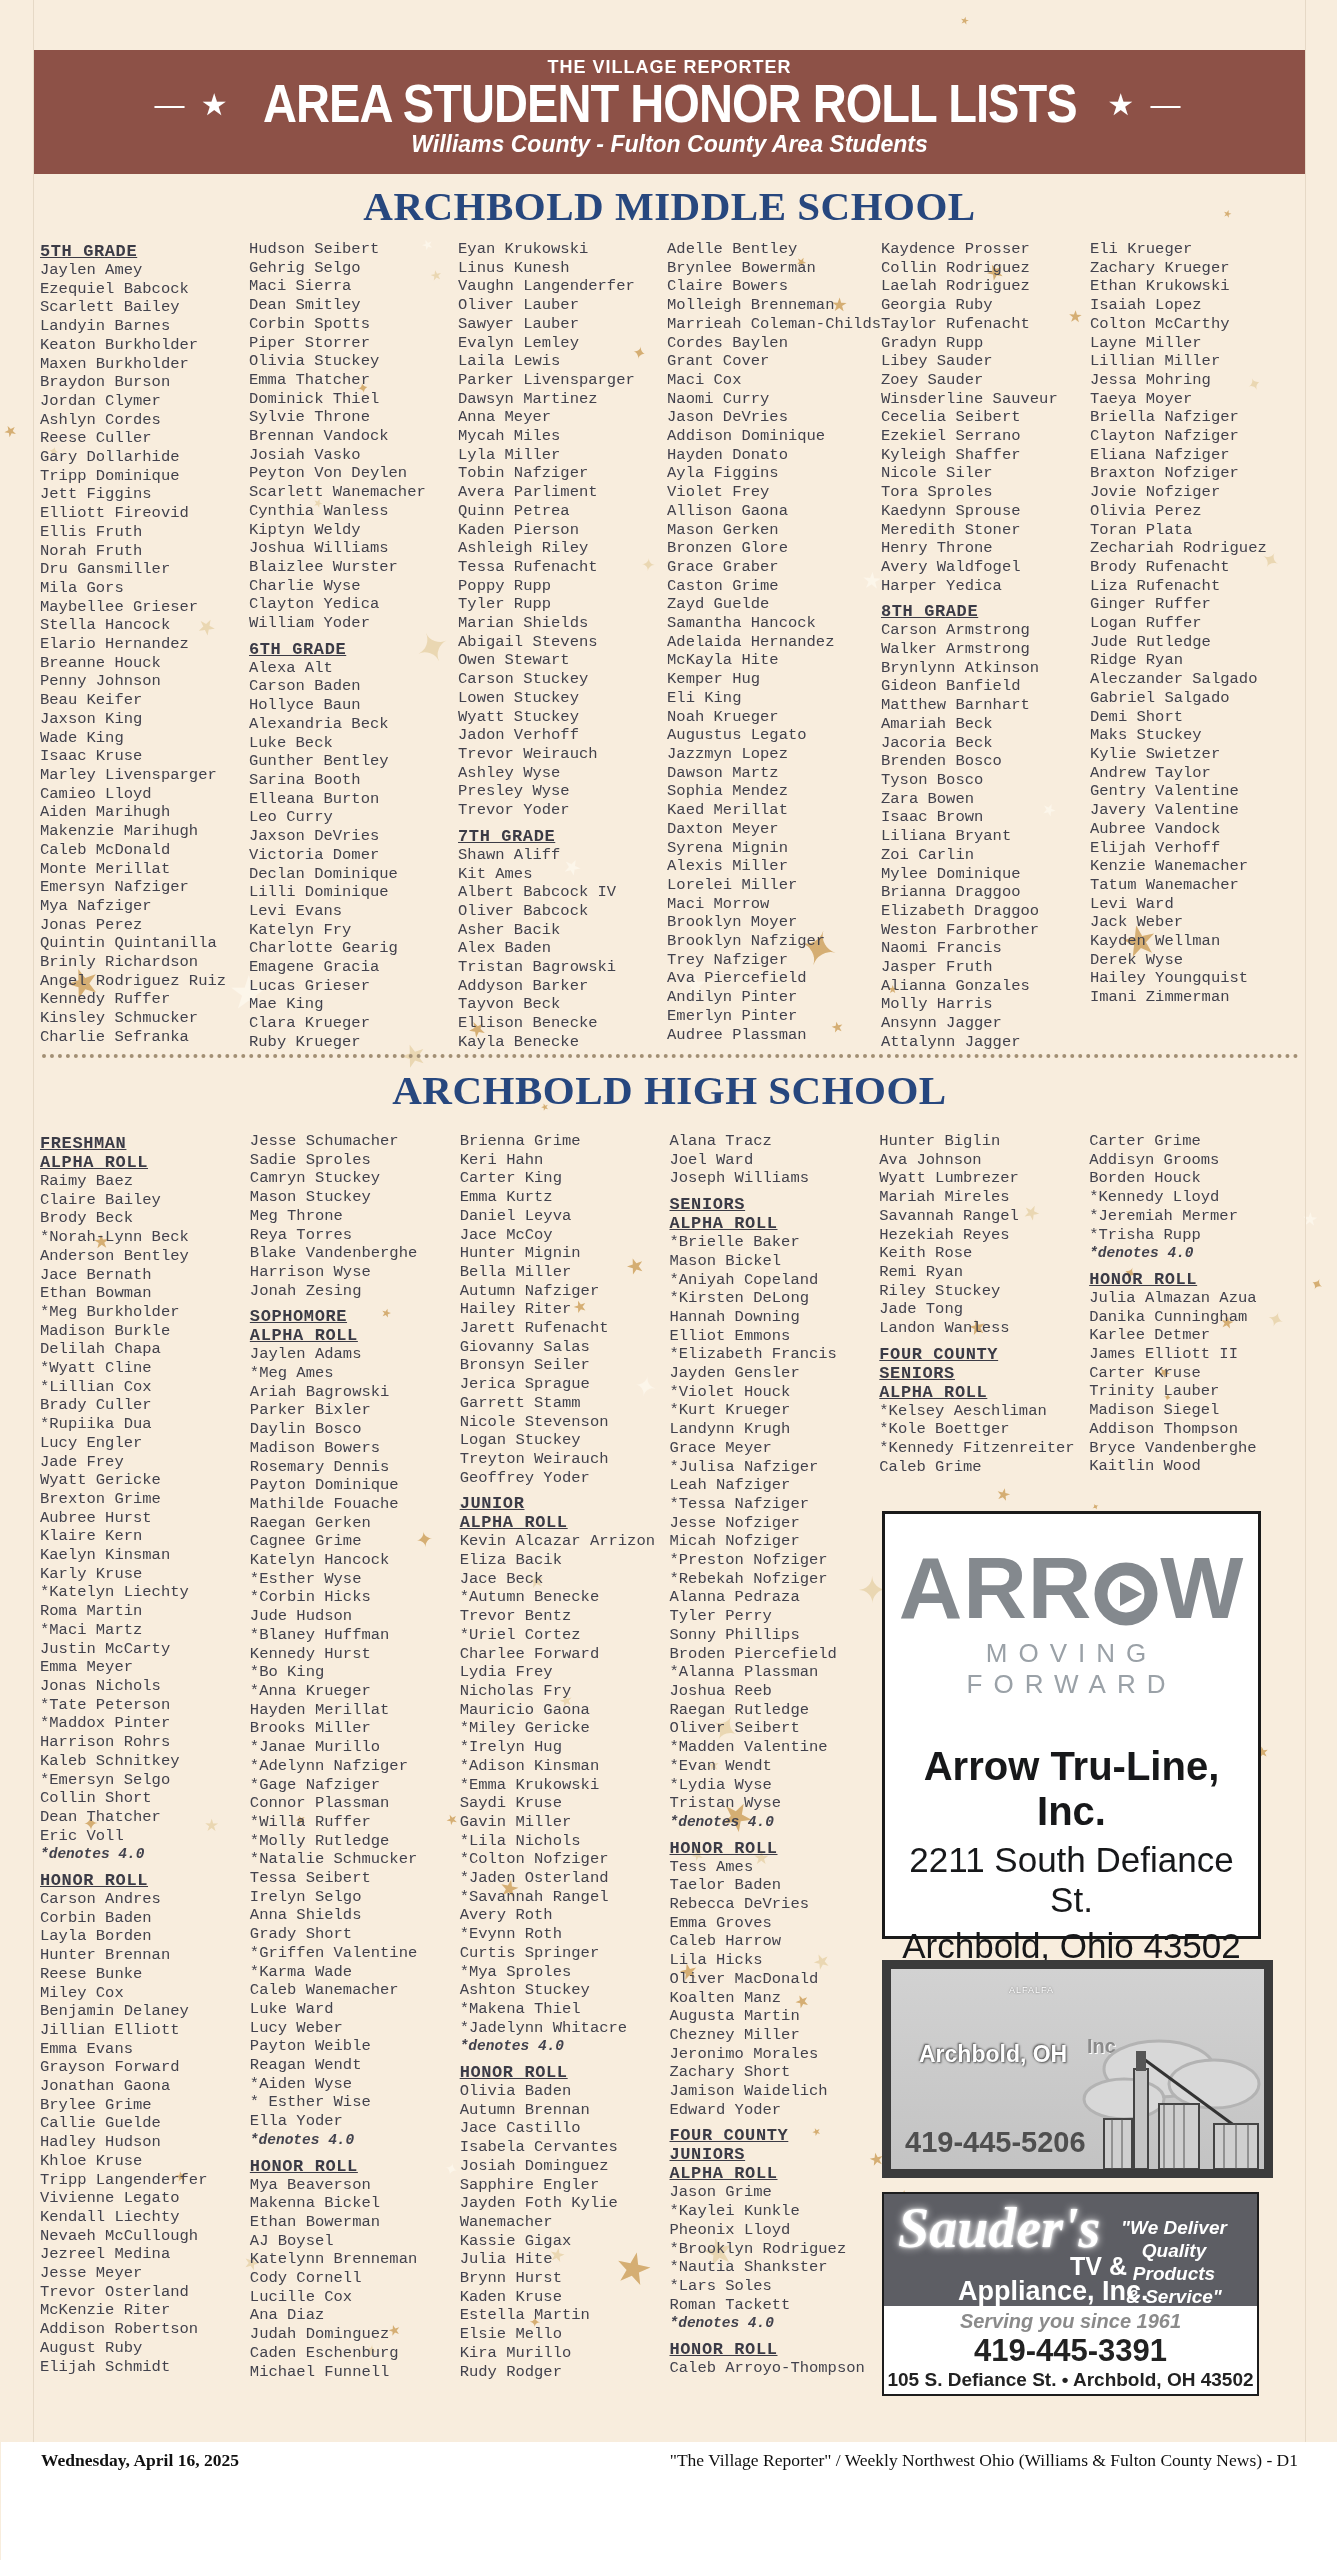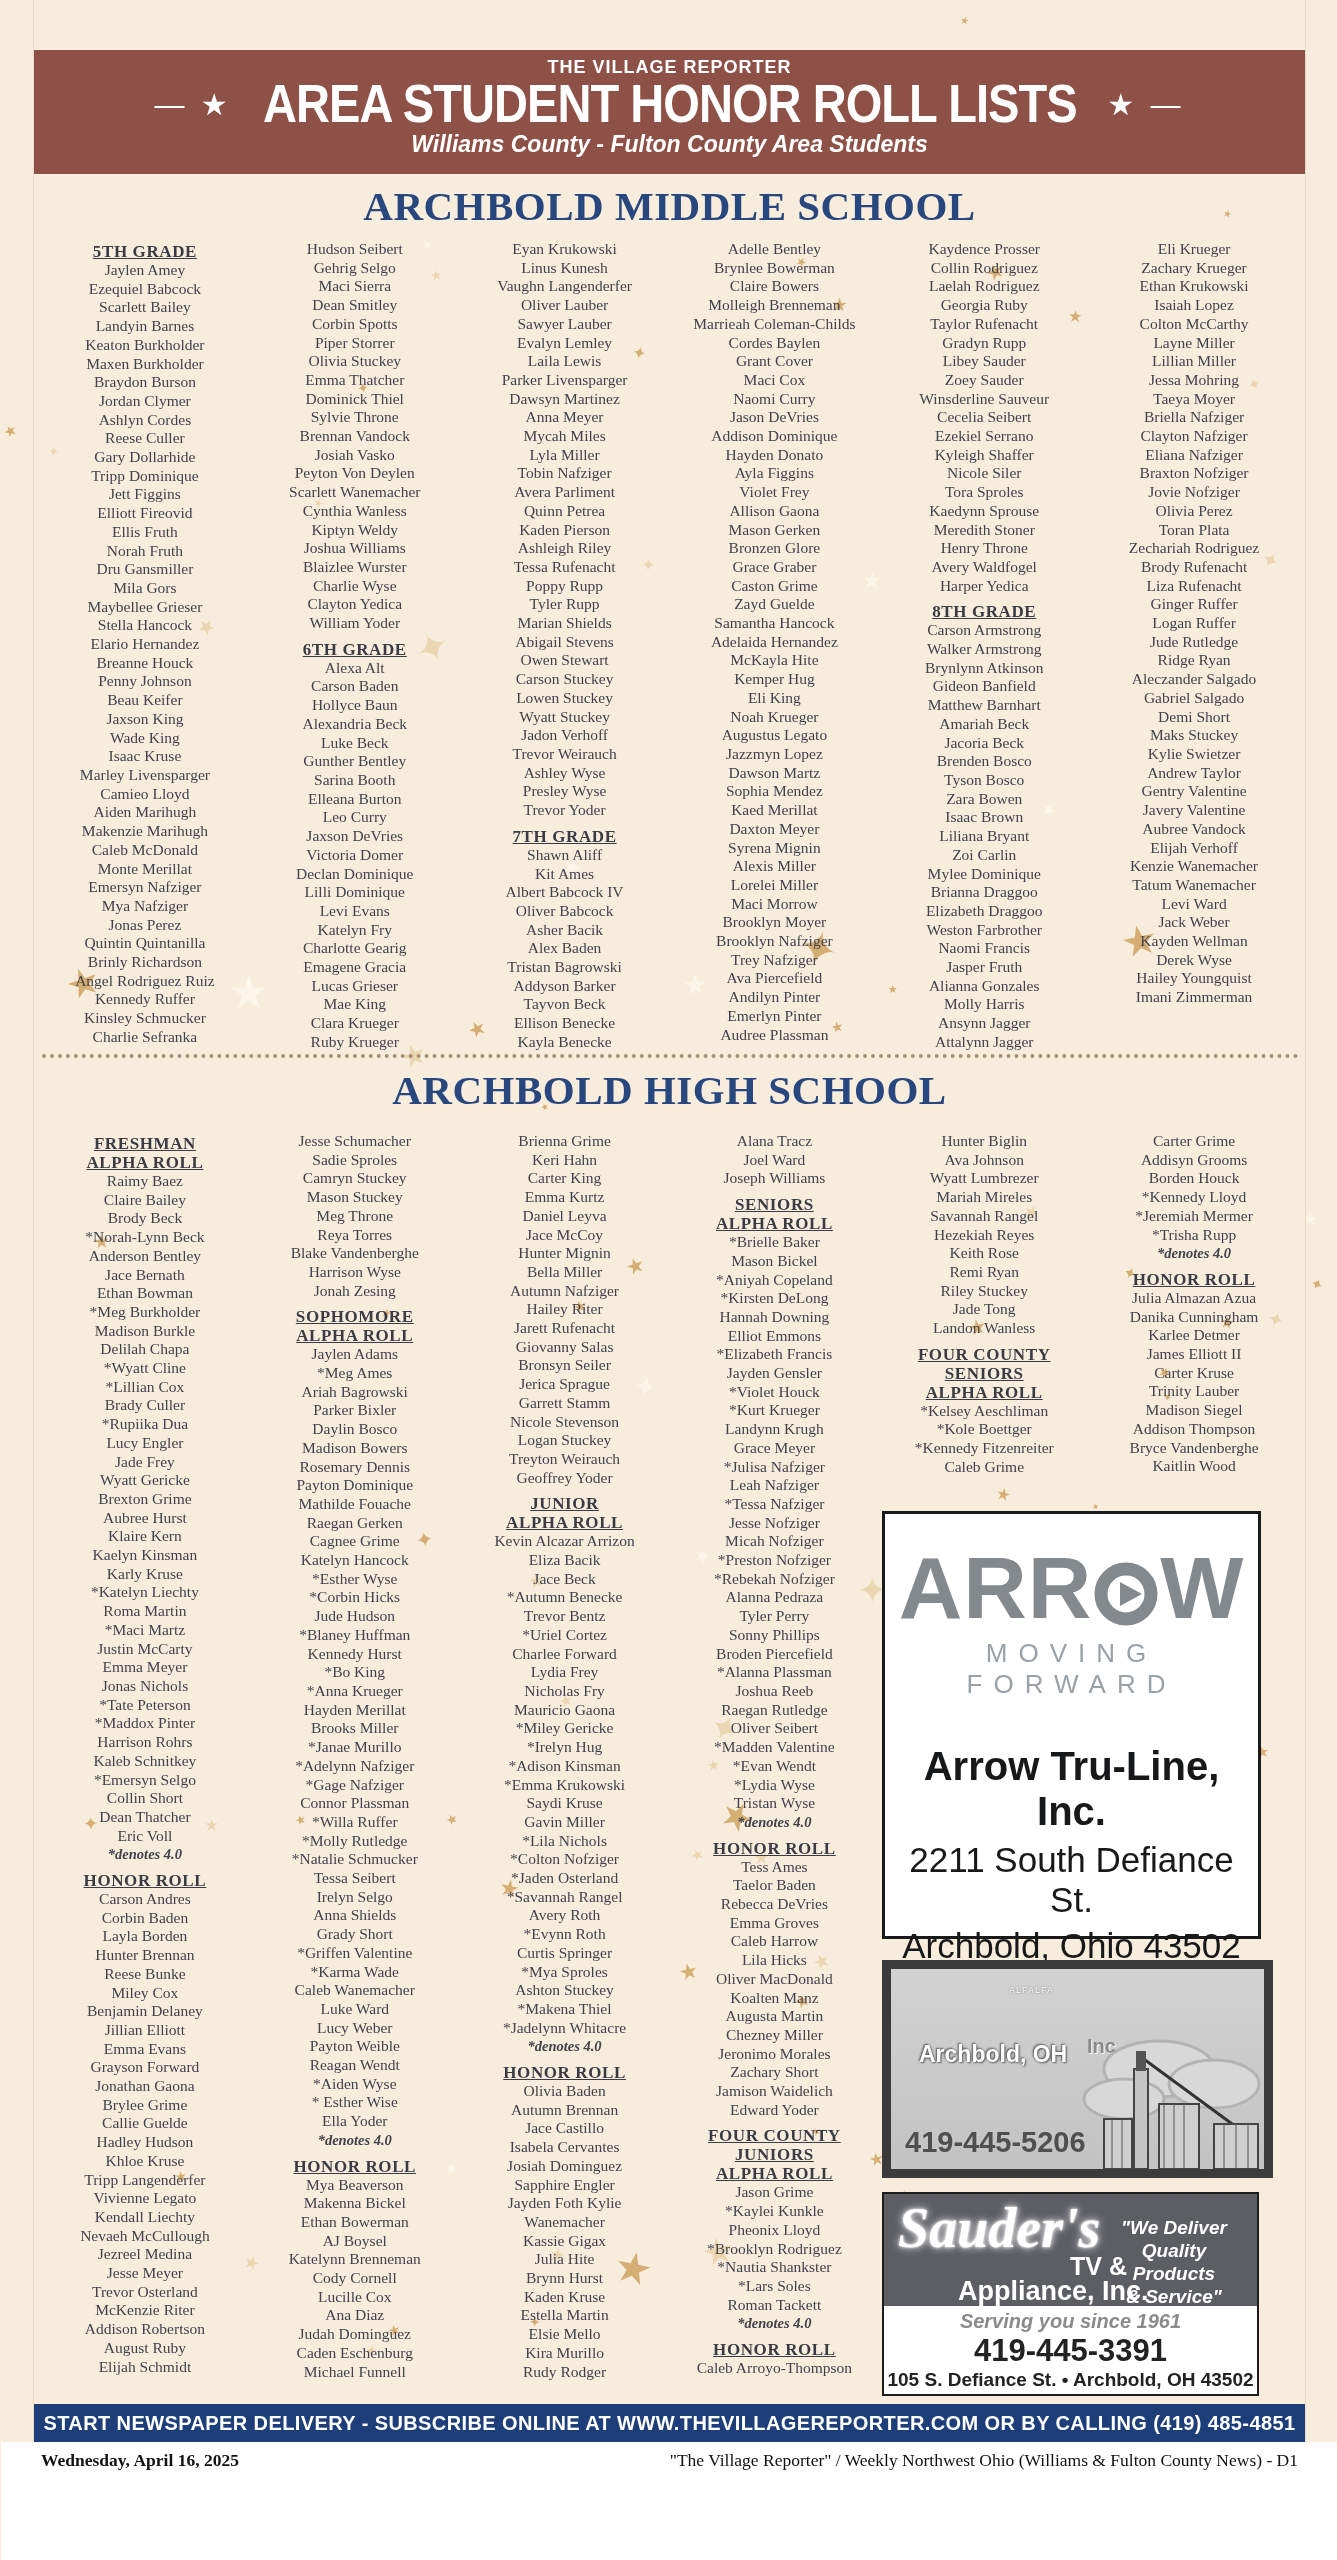--- a/index.html
+++ b/index.html
@@ -16,21 +16,21 @@
   #main-title{font-size:49px;font-weight:bold;letter-spacing:-1px;transform:scale(.96,1.08);white-space:nowrap;}
   #subtitle{font-size:23px;font-weight:bold;font-style:italic;margin-top:-1px;}
   
   .section-title{position:absolute;left:0;width:1271px;text-align:center;color:#27477e;font-weight:bold;font-size:41px;letter-spacing:.5px;}
   #ms-title{top:182px;}
   #hs-title{top:1066px;}
   
   .cols{position:absolute;left:6px;width:1259px;display:flex;}
   #ms-cols{top:240px;}
   #hs-cols{top:1132px;}
-  .col{flex:1 1 0;text-align:center;color:#42424d;}
+  .col{flex:1 1 0;color:#42424d;font-family:Liberation Mono, monospace;}
   .name{font-size:15.5px;line-height:18.7px;white-space:nowrap;}
   .note{font-size:14.5px;line-height:18.7px;font-style:italic;font-weight:bold;}
   .hdr{margin-top:7px;}
   .col .hdr:first-child{margin-top:2px;}
   .hdr-line{font-size:17px;line-height:19px;font-weight:bold;text-decoration:underline;letter-spacing:.6px;color:#3b3b46;}
   
   #dots{position:absolute;left:8px;top:1054px;width:1257px;border-top:4px dotted #a28f74;}
   
   .ad{position:absolute;z-index:2;font-family:"Liberation Sans",sans-serif;}
   #ad-arrow{left:848px;top:1476px;width:373px;height:422px;background:#fff;border:3px solid #1a1a1a;text-align:center;color:#17181a;margin-top:35px;}
@@ -850,21 +850,20 @@
 &amp; Service"</div>
       </div>
       <div class="sau-bottom">
         <div class="sau-serving">Serving you since 1961</div>
         <div class="sau-phone">419-445-3391</div>
         <div class="sau-addr">105 S. Defiance St. • Archbold, OH 43502</div>
 
       </div>
     </div>
 
-    <div id="footer-bar">START NEWSPAPER DELIVERY - SUBSCRIBE ONLINE AT WWW.THEVILLAGEREPORTER.COM OR BY CALLING (419) 485-4851</div>
 
     <div id="folio">
       <div id="folio-date">Wednesday, April 16, 2025</div>
       <div id="folio-credit">"The Village Reporter" / Weekly Northwest Ohio (Williams &amp; Fulton County News) - D1</div>
     </div>
 
   </div>
 </div>
 
 </body></html>

